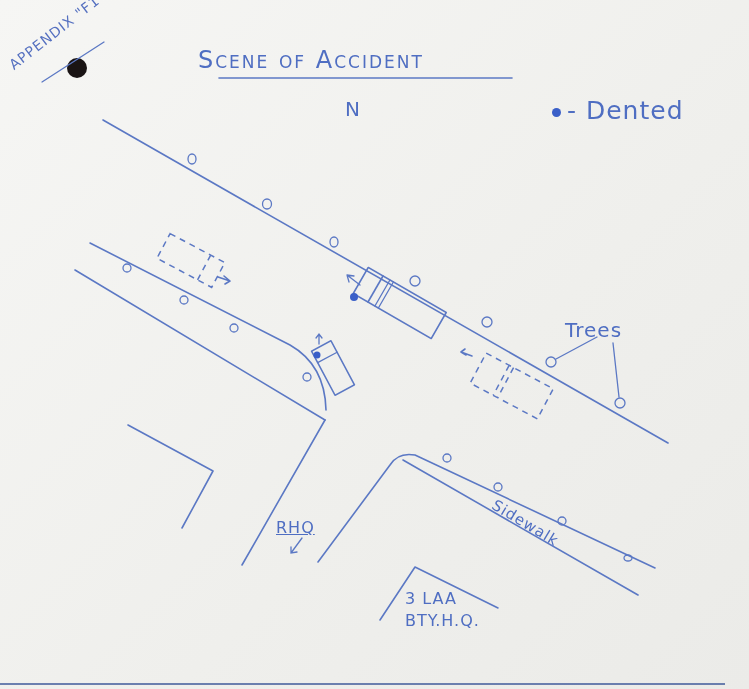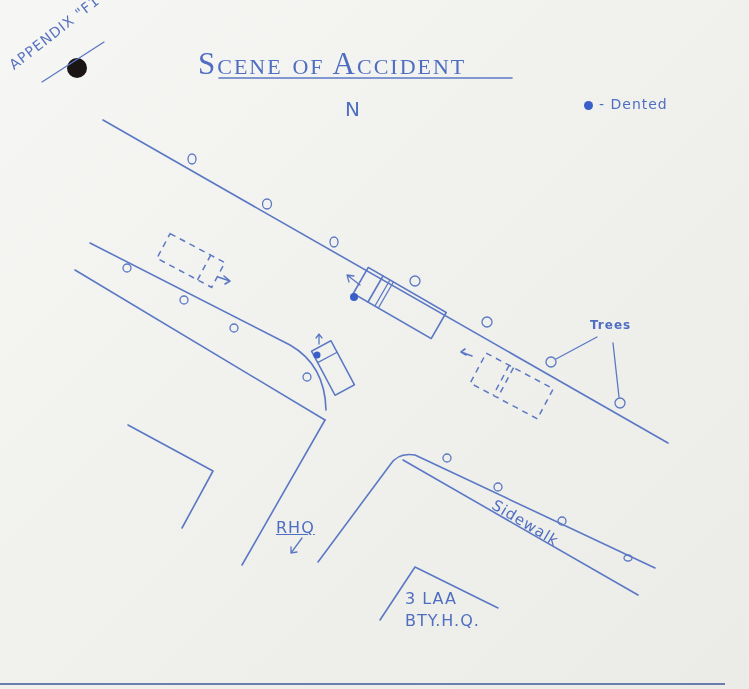--- a/index.html
+++ b/index.html
@@ -15,25 +15,25 @@
     }
     svg.drawing { position: absolute; left: 0; top: 0; }
     .ink { stroke: #5b78c4; fill: none; stroke-width: 1.6; stroke-linecap: round; stroke-linejoin: round; }
     .ink-thin { stroke: #5b78c4; fill: none; stroke-width: 1.3; stroke-linecap: round; }
     .dash { stroke: #5b78c4; fill: none; stroke-width: 1.5; stroke-dasharray: 6 5; }
     .dot { fill: #3a5fc8; }
     .label {
       position: absolute; color: #4f6ec2; white-space: nowrap;
       font-family: "DejaVu Sans", sans-serif; letter-spacing: 1px;
     }
-    .title { left: 198px; top: 46px; font-size: 31px; letter-spacing: 2px; font-variant: small-caps; font-family: Liberation Serif, serif; }
+    .title { left: 198px; top: 46px; font-size: 24px; letter-spacing: 2px; font-variant: small-caps; }
     .north { left: 345px; top: 97px; font-size: 20px; }
-    .legend { left: 584px; top: 96px; font-size: 14px; }
+    .legend { left: 552px; top: 96px; font-size: 25px; }
     .legend .ldot { display:inline-block; width:9px; height:9px; border-radius:50%; background:#3a5fc8; margin-right:6px; vertical-align:middle; }
-    .trees { left: 590px; top: 318px; font-size: 12px; font-weight: bold; }
+    .trees { left: 565px; top: 318px; font-size: 20px; }
     .rhq { left: 276px; top: 518px; font-size: 16px; text-decoration: underline; }
     .sidewalk { left: 498px; top: 496px; font-size: 15px; transform: rotate(31deg); transform-origin: left top; }
     .btyhq { left: 405px; top: 588px; font-size: 16px; line-height: 22px; }
     .appendix {
       left: 6px; top: 60px; font-size: 14px; color:#5570c0;
       transform: rotate(-38deg); transform-origin: left top;
     }
   </style>
 </head>
 <body>

